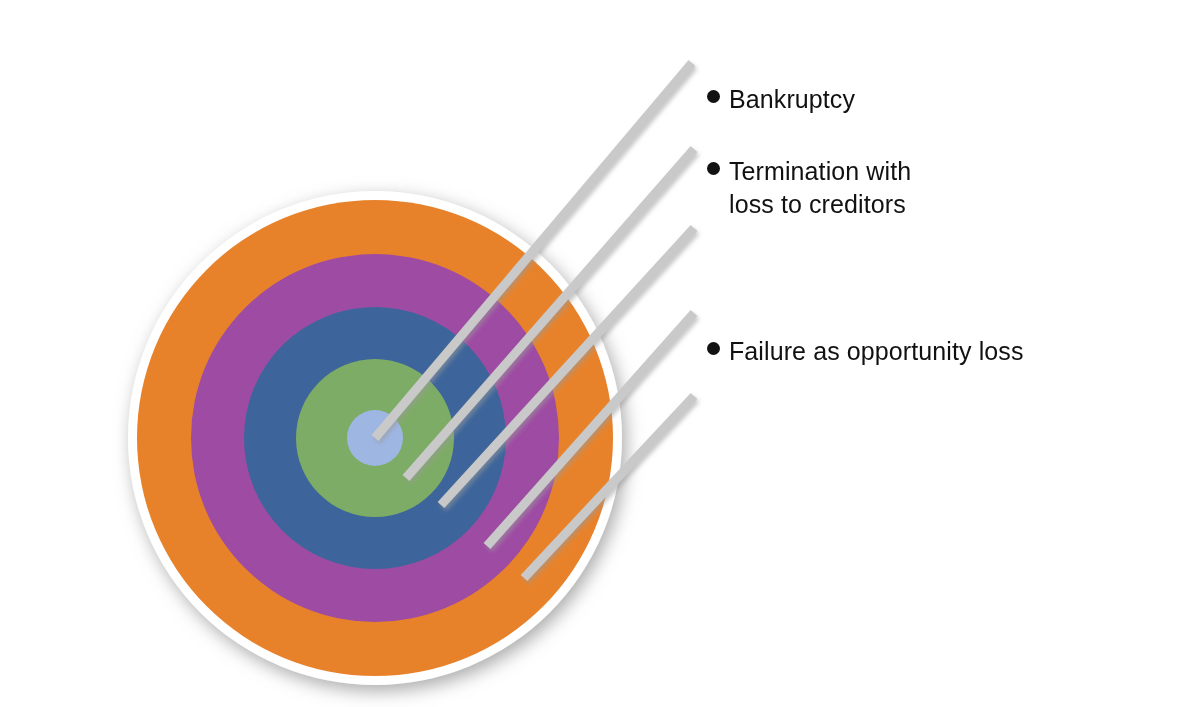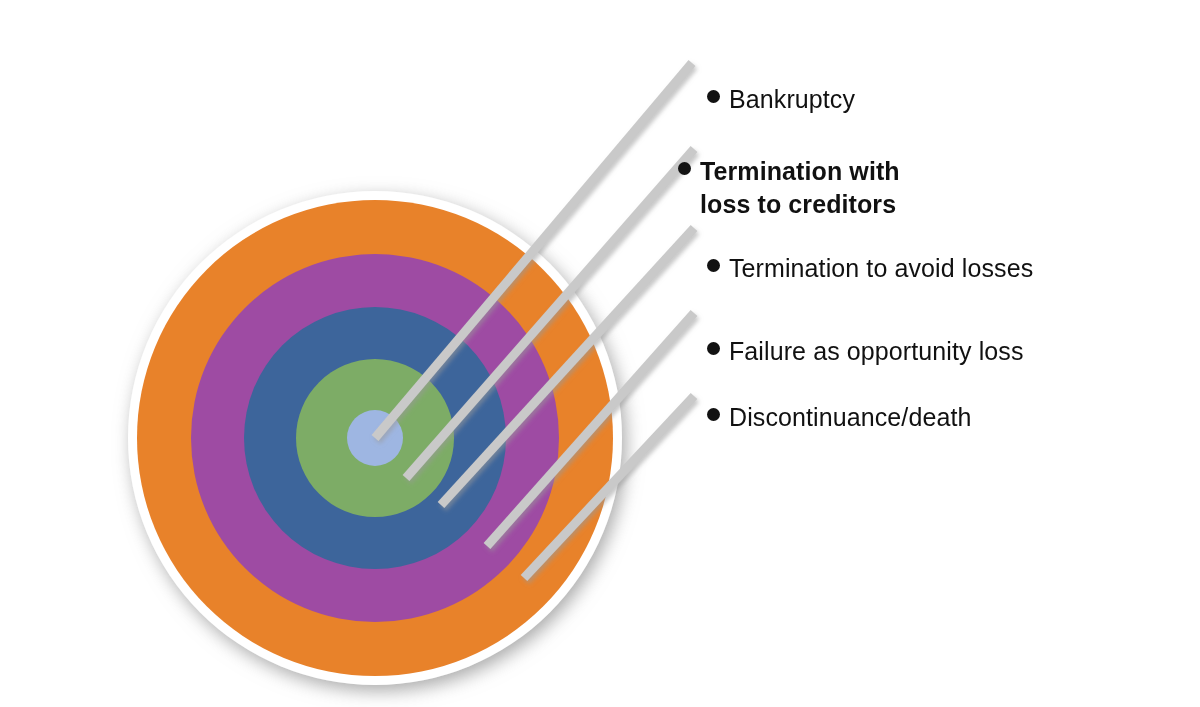--- a/index.html
+++ b/index.html
@@ -92,34 +92,26 @@
   </g>
 </svg>
 
 <div class="labels-layer">
 
   <div class="label-row" id="label-row-0" style="left: 707px; top: 47px;">
     <span class="label-bullet" style="background: rgb(18, 18, 18);"></span>
     <span class="label-text" style="color: rgb(17, 17, 17);">Bankruptcy</span>
   </div>
 
-  <div class="label-row" id="label-row-1" style="left: 678px; top: 119px; font-weight: bold;">
+  <div class="label-row" id="label-row-1" style="left: 707px; top: 119px;">
     <span class="label-bullet" style="background: rgb(18, 18, 18);"></span>
     <span class="label-text" style="color: rgb(17, 17, 17);">Termination with
 loss to creditors</span>
   </div>
 
-  <div class="label-row" id="label-row-2" style="left: 707px; top: 216px;">
-    <span class="label-bullet" style="background: rgb(18, 18, 18);"></span>
-    <span class="label-text" style="color: rgb(17, 17, 17);">Termination to avoid losses</span>
-  </div>
 
   <div class="label-row" id="label-row-3" style="left: 707px; top: 299px;">
     <span class="label-bullet" style="background: rgb(18, 18, 18);"></span>
     <span class="label-text" style="color: rgb(17, 17, 17);">Failure as opportunity loss</span>
   </div>
 
-  <div class="label-row" id="label-row-4" style="left: 707px; top: 365px;">
-    <span class="label-bullet" style="background: rgb(18, 18, 18);"></span>
-    <span class="label-text" style="color: rgb(17, 17, 17);">Discontinuance/death</span>
-  </div>
 
 </div>
 
 </body></html>

